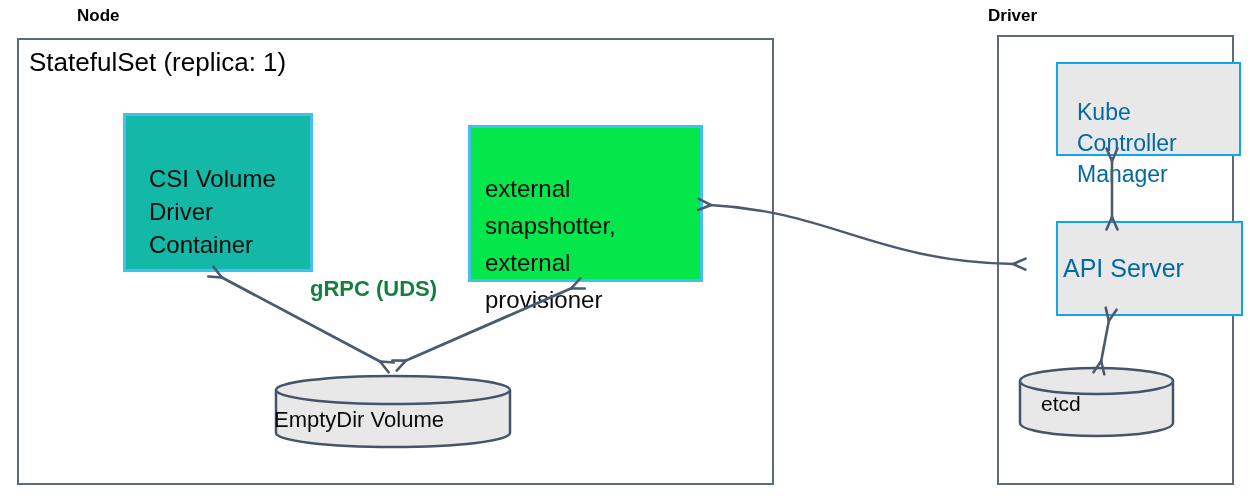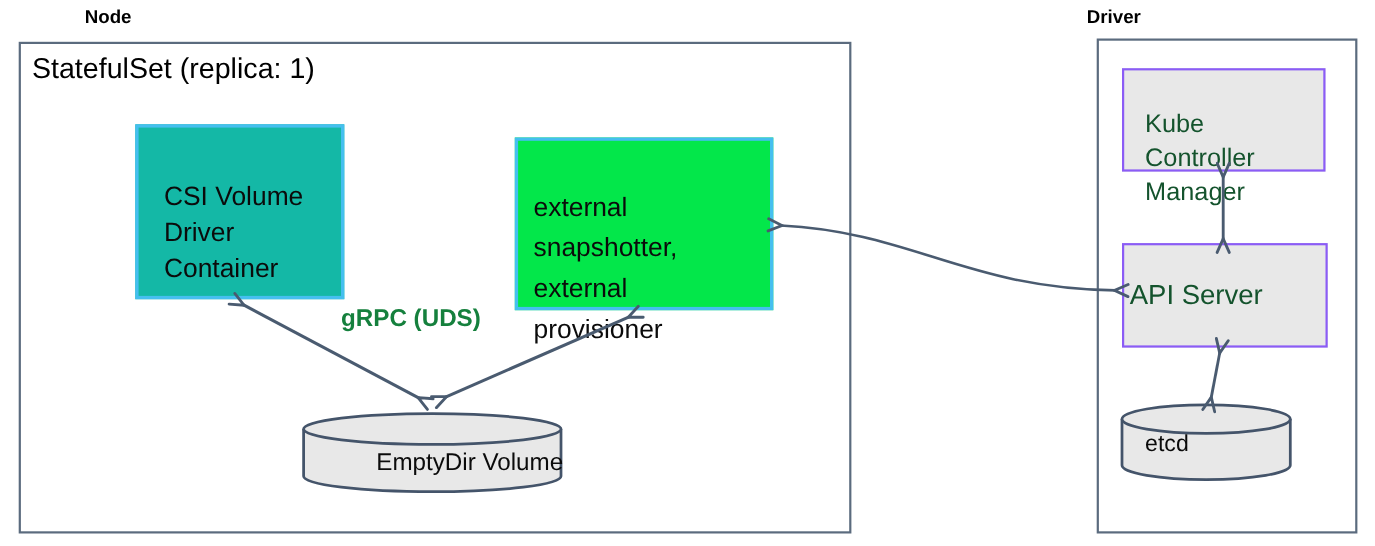--- a/index.html
+++ b/index.html
@@ -73,30 +73,31 @@
     position: absolute;
   }
   .cylinder svg { display: block; }
   .cyl-label {
     position: absolute;
     font-size: 22px;
     color: #0b0b0b;
     white-space: nowrap;
   }
   .emptydir { left: 255px; top: 334px; }
-  .emptydir-label { left: 0; top: 33px; width: 238px; text-align: right; }
+  .emptydir-label { left: 0; top: 33px; width: 238px; text-align: left; }
   .etcd { left: 19px; top: 329px; }
   .etcd-label { left: 23px; top: 26px; font-size: 21px; }
 
   .gray-box {
     position: absolute;
     box-sizing: border-box;
     background: #e8e8e8;
-    border: 2px solid #8b5cf6;
-    color: #14532d;
+    border: 2px solid #0ea5e9;
+    color: #0369a1;
+    margin-left: 36px;
   }
   .kcm-box {
     left: 21px; top: 25px; width: 185px; height: 94px;
     font-size: 23px;
     line-height: 31px;
     padding: 2px 0 0 19px;
     white-space: pre-line;
   }
   .api-box {
     left: 21px; top: 184px; width: 187px; height: 95px;

